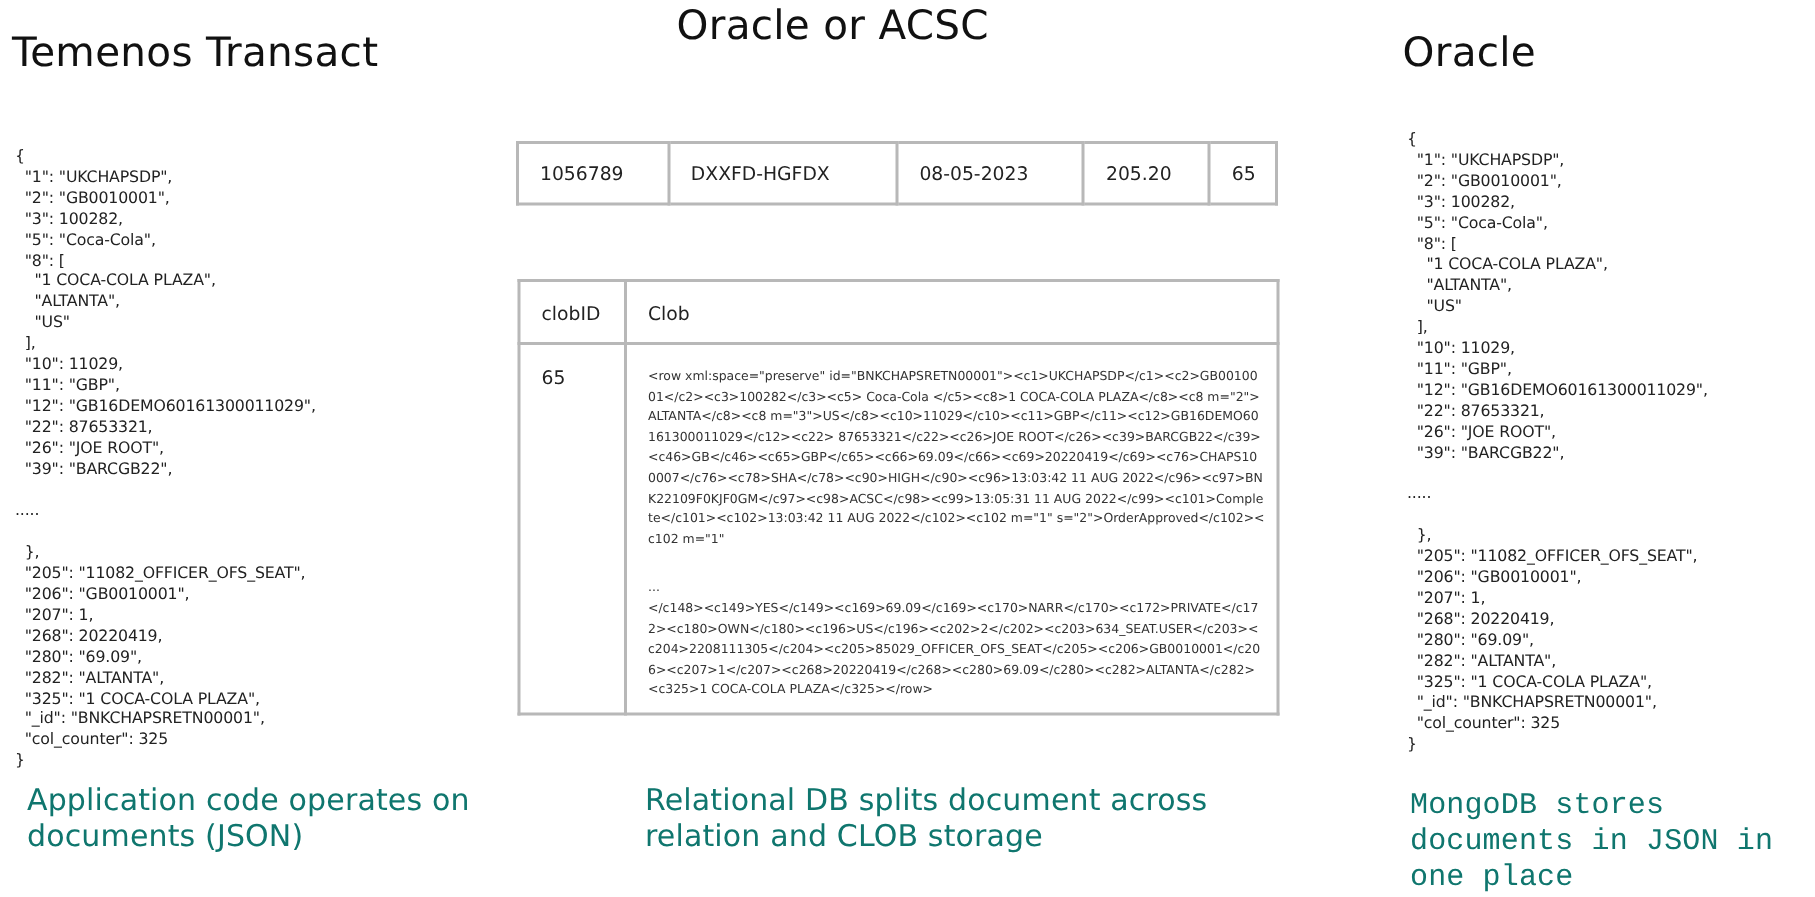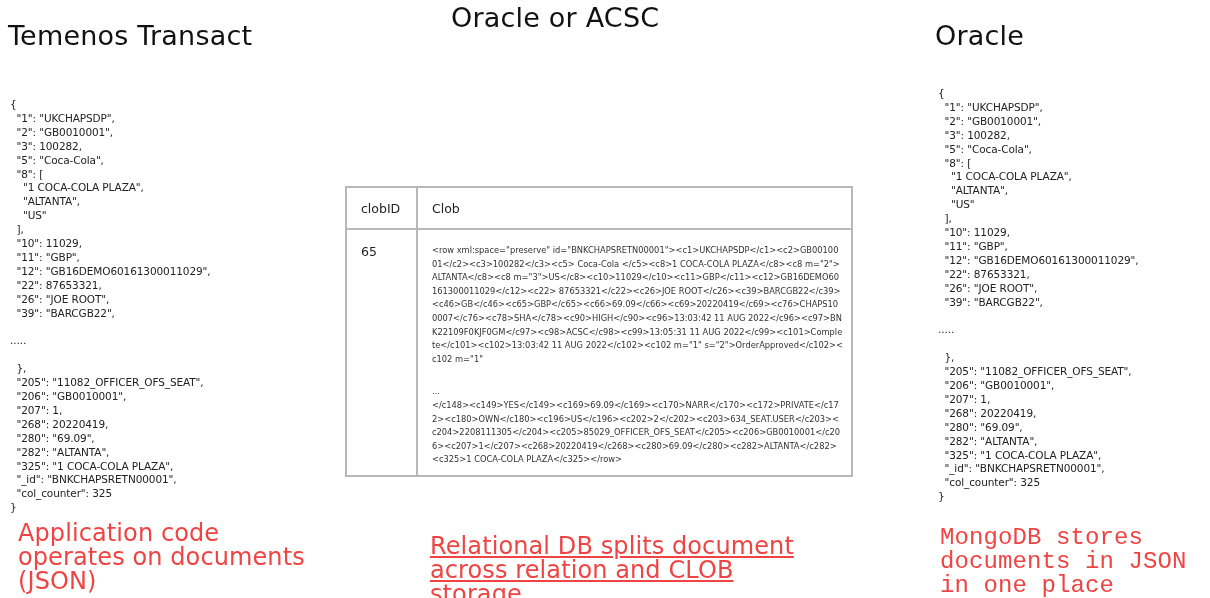--- a/index.html
+++ b/index.html
@@ -16,24 +16,24 @@
   #title-right { left:935px; top:20px; }
 
   .json {
     position:absolute; font-size:10.5px; line-height:13.9px; white-space:pre;
     color:#222; letter-spacing:-0.1px;
   }
   #json-left  { left:10px;  top:98px; }
   #json-right { left:938px; top:87px; }
 
   .caption {
-    position:absolute; font-size:24px; line-height:24px; color:#ef4444; letter-spacing:0.1px;
+    position:absolute; font-size:20px; line-height:24px; color:#0f766e; letter-spacing:0.1px;
   }
   #cap-left  { left:18px;  top:521px; width:300px; }
-  #cap-mid   { left:430px; top:534px; width:380px;text-decoration:underline; }
+  #cap-mid   { left:430px; top:521px; width:380px; }
   #cap-right { left:940px; top:526px; width:260px;font-family:Liberation Mono, monospace; }
 
   table { position:absolute; border-collapse:collapse; background:#fff; }
   td { border:2px solid #b8b8b8; padding:0 0 0 14px; font-size:12.5px; color:#222; vertical-align:middle; }
 
   #rel-table { left:344px; top:94px; width:508px; }
   #rel-table td { height:39px; }
   #clob-table { left:345px; top:186px; width:508px; }
   #clob-table td.hdr { height:40px; font-size:12.5px; }
   #clob-table td.body { vertical-align:top; padding-top:14px; }
@@ -76,20 +76,27 @@
   "268": 20220419,
   "280": "69.09",
   "282": "ALTANTA",
   "325": "1 COCA-COLA PLAZA",
   "_id": "BNKCHAPSRETN00001",
   "col_counter": 325
 }</div>
 
 <table id="rel-table">
   <tbody>
+  <tr>
+    <td>1056789</td>
+    <td>DXXFD-HGFDX</td>
+    <td>08-05-2023</td>
+    <td>205.20</td>
+    <td>65</td>
+  </tr>
 </tbody>
   </table>
 
 <table id="clob-table">
   <tbody>
       <tr>
     <td class="hdr" style="width:55px">clobID</td>
     <td class="hdr">Clob</td>
   </tr>
   <tr>

